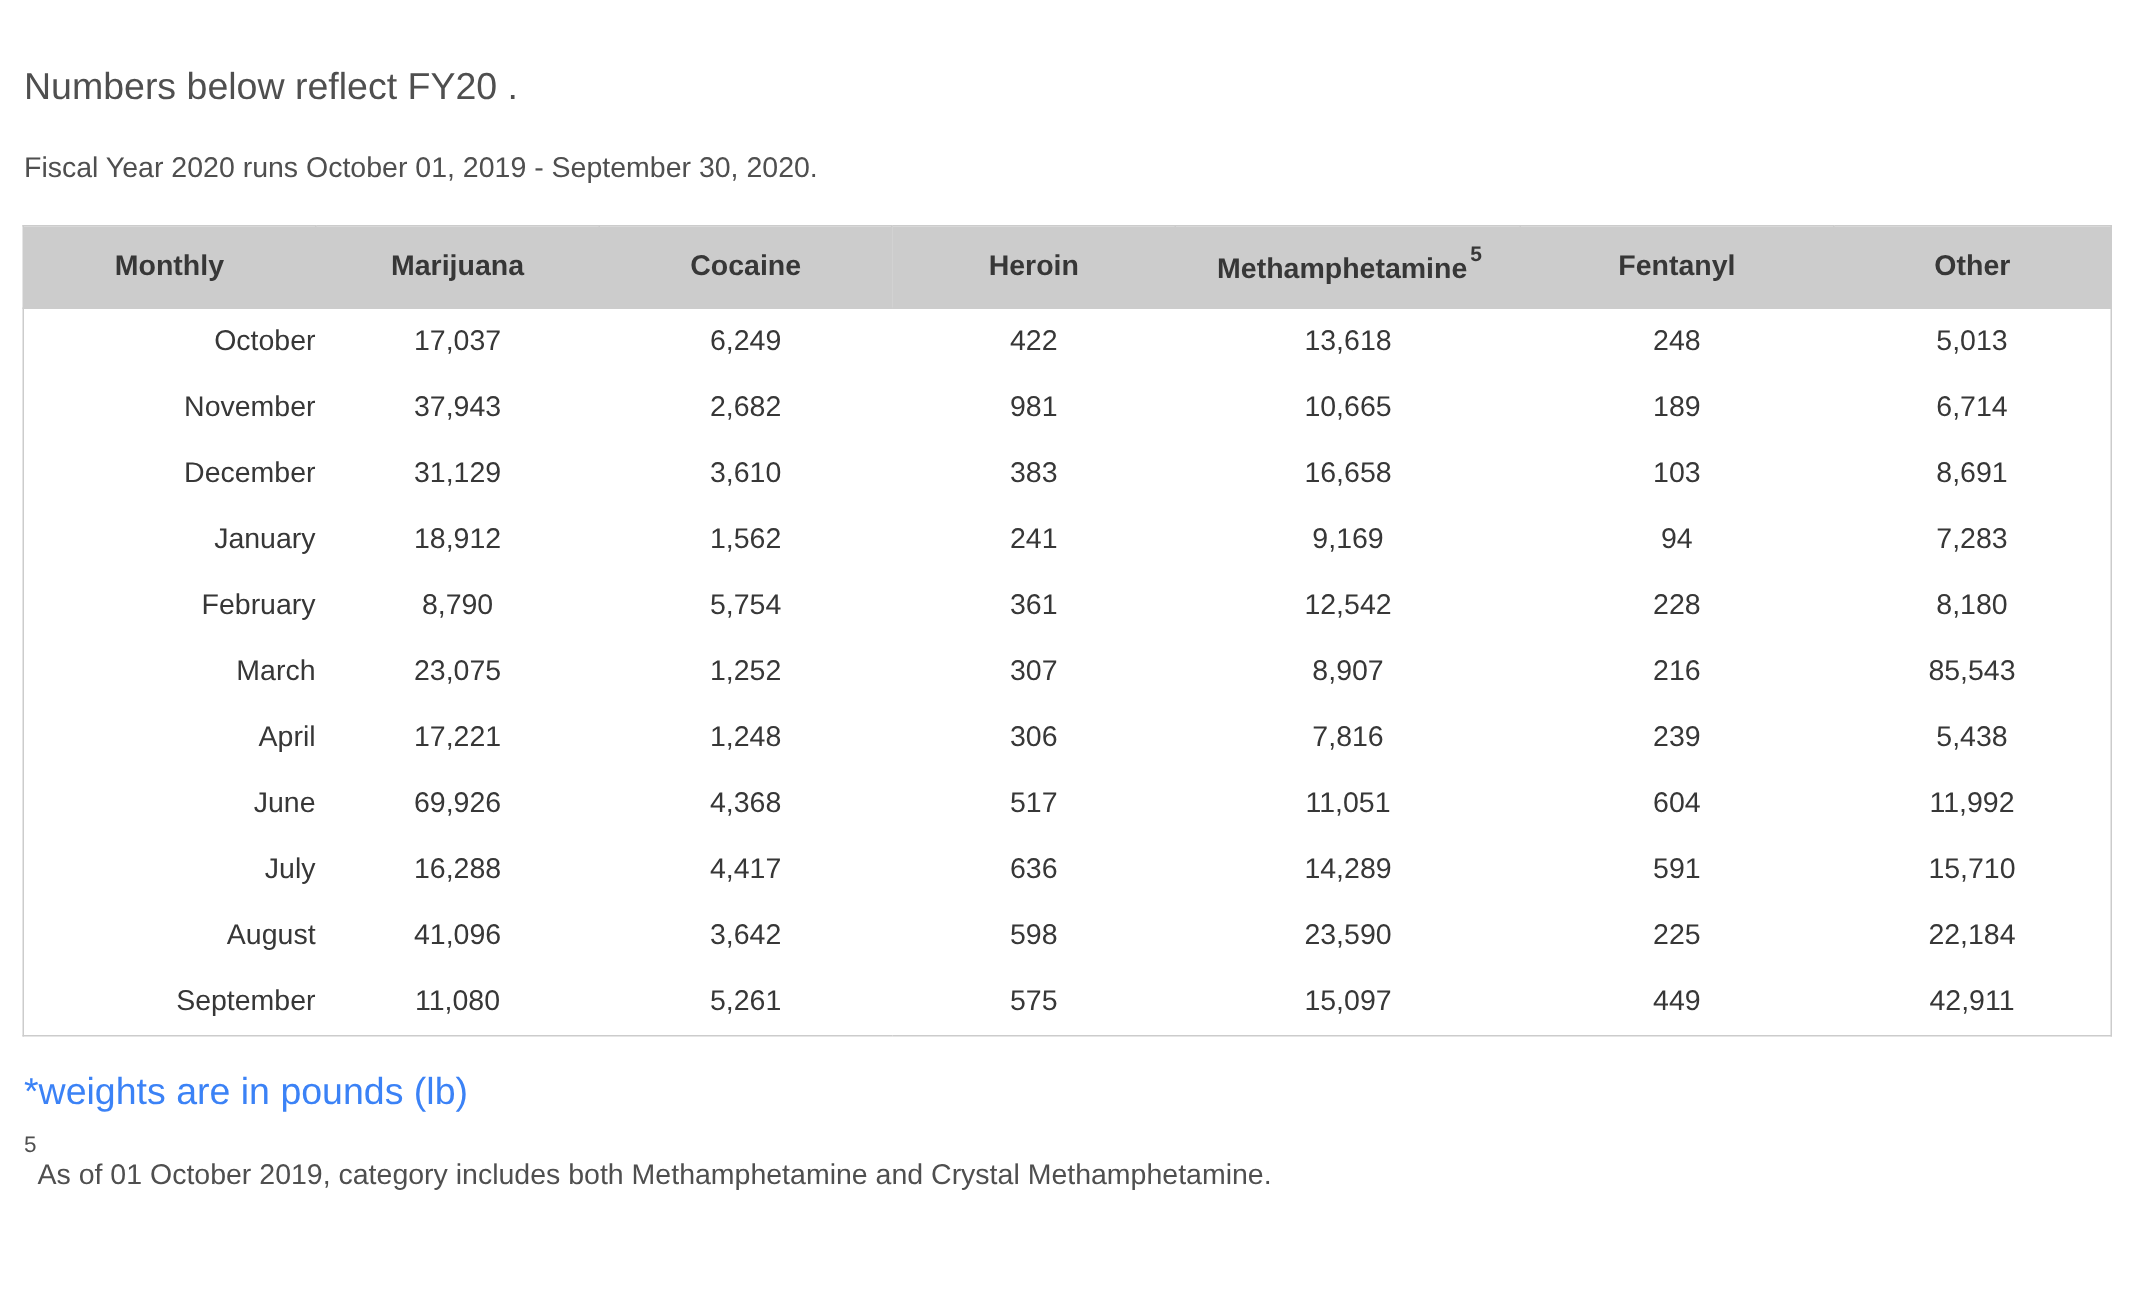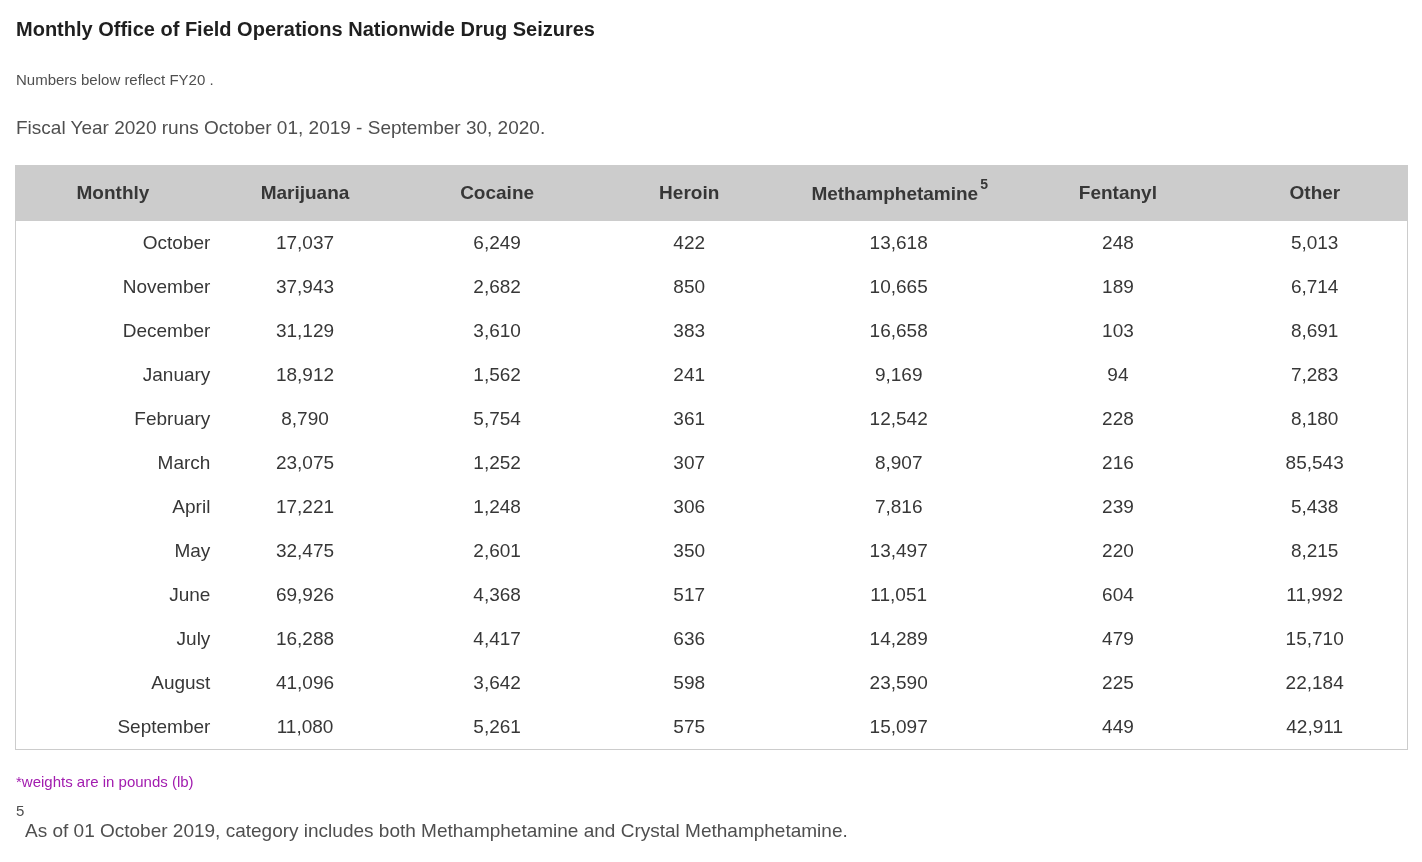--- a/index.html
+++ b/index.html
@@ -16,21 +16,21 @@
     padding: 14px 14px 10px 15px;
   }
   .page-title {
     font-size: 20px;
     line-height: 1.2;
     font-weight: 700;
     color: #1f1f1f;
     margin: 3px 0 0 1px;
   }
   .subtitle {
-    font-size: 15px;
+    font-size: 25px;
     color: #4f4f4f;
     margin: 30px 0 0 1px;
   }
   .fiscal-note {
     font-size: 19px;
     color: #4f4f4f;
     margin: 29px 0 26px 1px;
   }
   table.seizures {
     width: 100%;
@@ -61,22 +61,22 @@
     color: #373737;
     text-align: center;
     vertical-align: middle;
     padding: 0;
   }
   table.seizures tbody td.month {
     text-align: right;
     padding-left: 15px;
   }
   .weights-note {
-    font-size: 15px;
-    color: #a21caf;
+    font-size: 25px;
+    color: #3b82f6;
     margin: 23px 0 0 1px;
   }
   .footnote {
     font-size: 19px;
     color: #4f4f4f;
     margin: 13px 0 0 1px;
   }
   .footnote sup {
     display: block;
     font-size: 15px;
@@ -86,21 +86,20 @@
   .footnote .footnote-text {
     display: inline-block;
     padding-left: 9px;
   }
 </style>
 </head>
 <body>
 
 <div class="wrap">
 
-  <h1 class="page-title">Monthly Office of Field Operations Nationwide Drug Seizures</h1>
 
   <p class="subtitle">Numbers below reflect FY20 .</p>
 
   <p class="fiscal-note">Fiscal Year 2020 runs October 01, 2019 - September 30, 2020.</p>
 
   <table class="seizures">
     <colgroup>
       <col style="width:14%">
       <col style="width:13.6%">
       <col style="width:14%">
@@ -127,21 +126,21 @@
           <td>6,249</td>
           <td>422</td>
           <td>13,618</td>
           <td>248</td>
           <td>5,013</td>
         </tr>
         <tr>
           <td class="month">November</td>
           <td>37,943</td>
           <td>2,682</td>
-          <td>850</td>
+          <td>981</td>
           <td>10,665</td>
           <td>189</td>
           <td>6,714</td>
         </tr>
         <tr>
           <td class="month">December</td>
           <td>31,129</td>
           <td>3,610</td>
           <td>383</td>
           <td>16,658</td>
@@ -178,44 +177,35 @@
         <tr>
           <td class="month">April</td>
           <td>17,221</td>
           <td>1,248</td>
           <td>306</td>
           <td>7,816</td>
           <td>239</td>
           <td>5,438</td>
         </tr>
         <tr>
-          <td class="month">May</td>
-          <td>32,475</td>
-          <td>2,601</td>
-          <td>350</td>
-          <td>13,497</td>
-          <td>220</td>
-          <td>8,215</td>
-        </tr>
-        <tr>
           <td class="month">June</td>
           <td>69,926</td>
           <td>4,368</td>
           <td>517</td>
           <td>11,051</td>
           <td>604</td>
           <td>11,992</td>
         </tr>
         <tr>
           <td class="month">July</td>
           <td>16,288</td>
           <td>4,417</td>
           <td>636</td>
           <td>14,289</td>
-          <td>479</td>
+          <td>591</td>
           <td>15,710</td>
         </tr>
         <tr>
           <td class="month">August</td>
           <td>41,096</td>
           <td>3,642</td>
           <td>598</td>
           <td>23,590</td>
           <td>225</td>
           <td>22,184</td>

